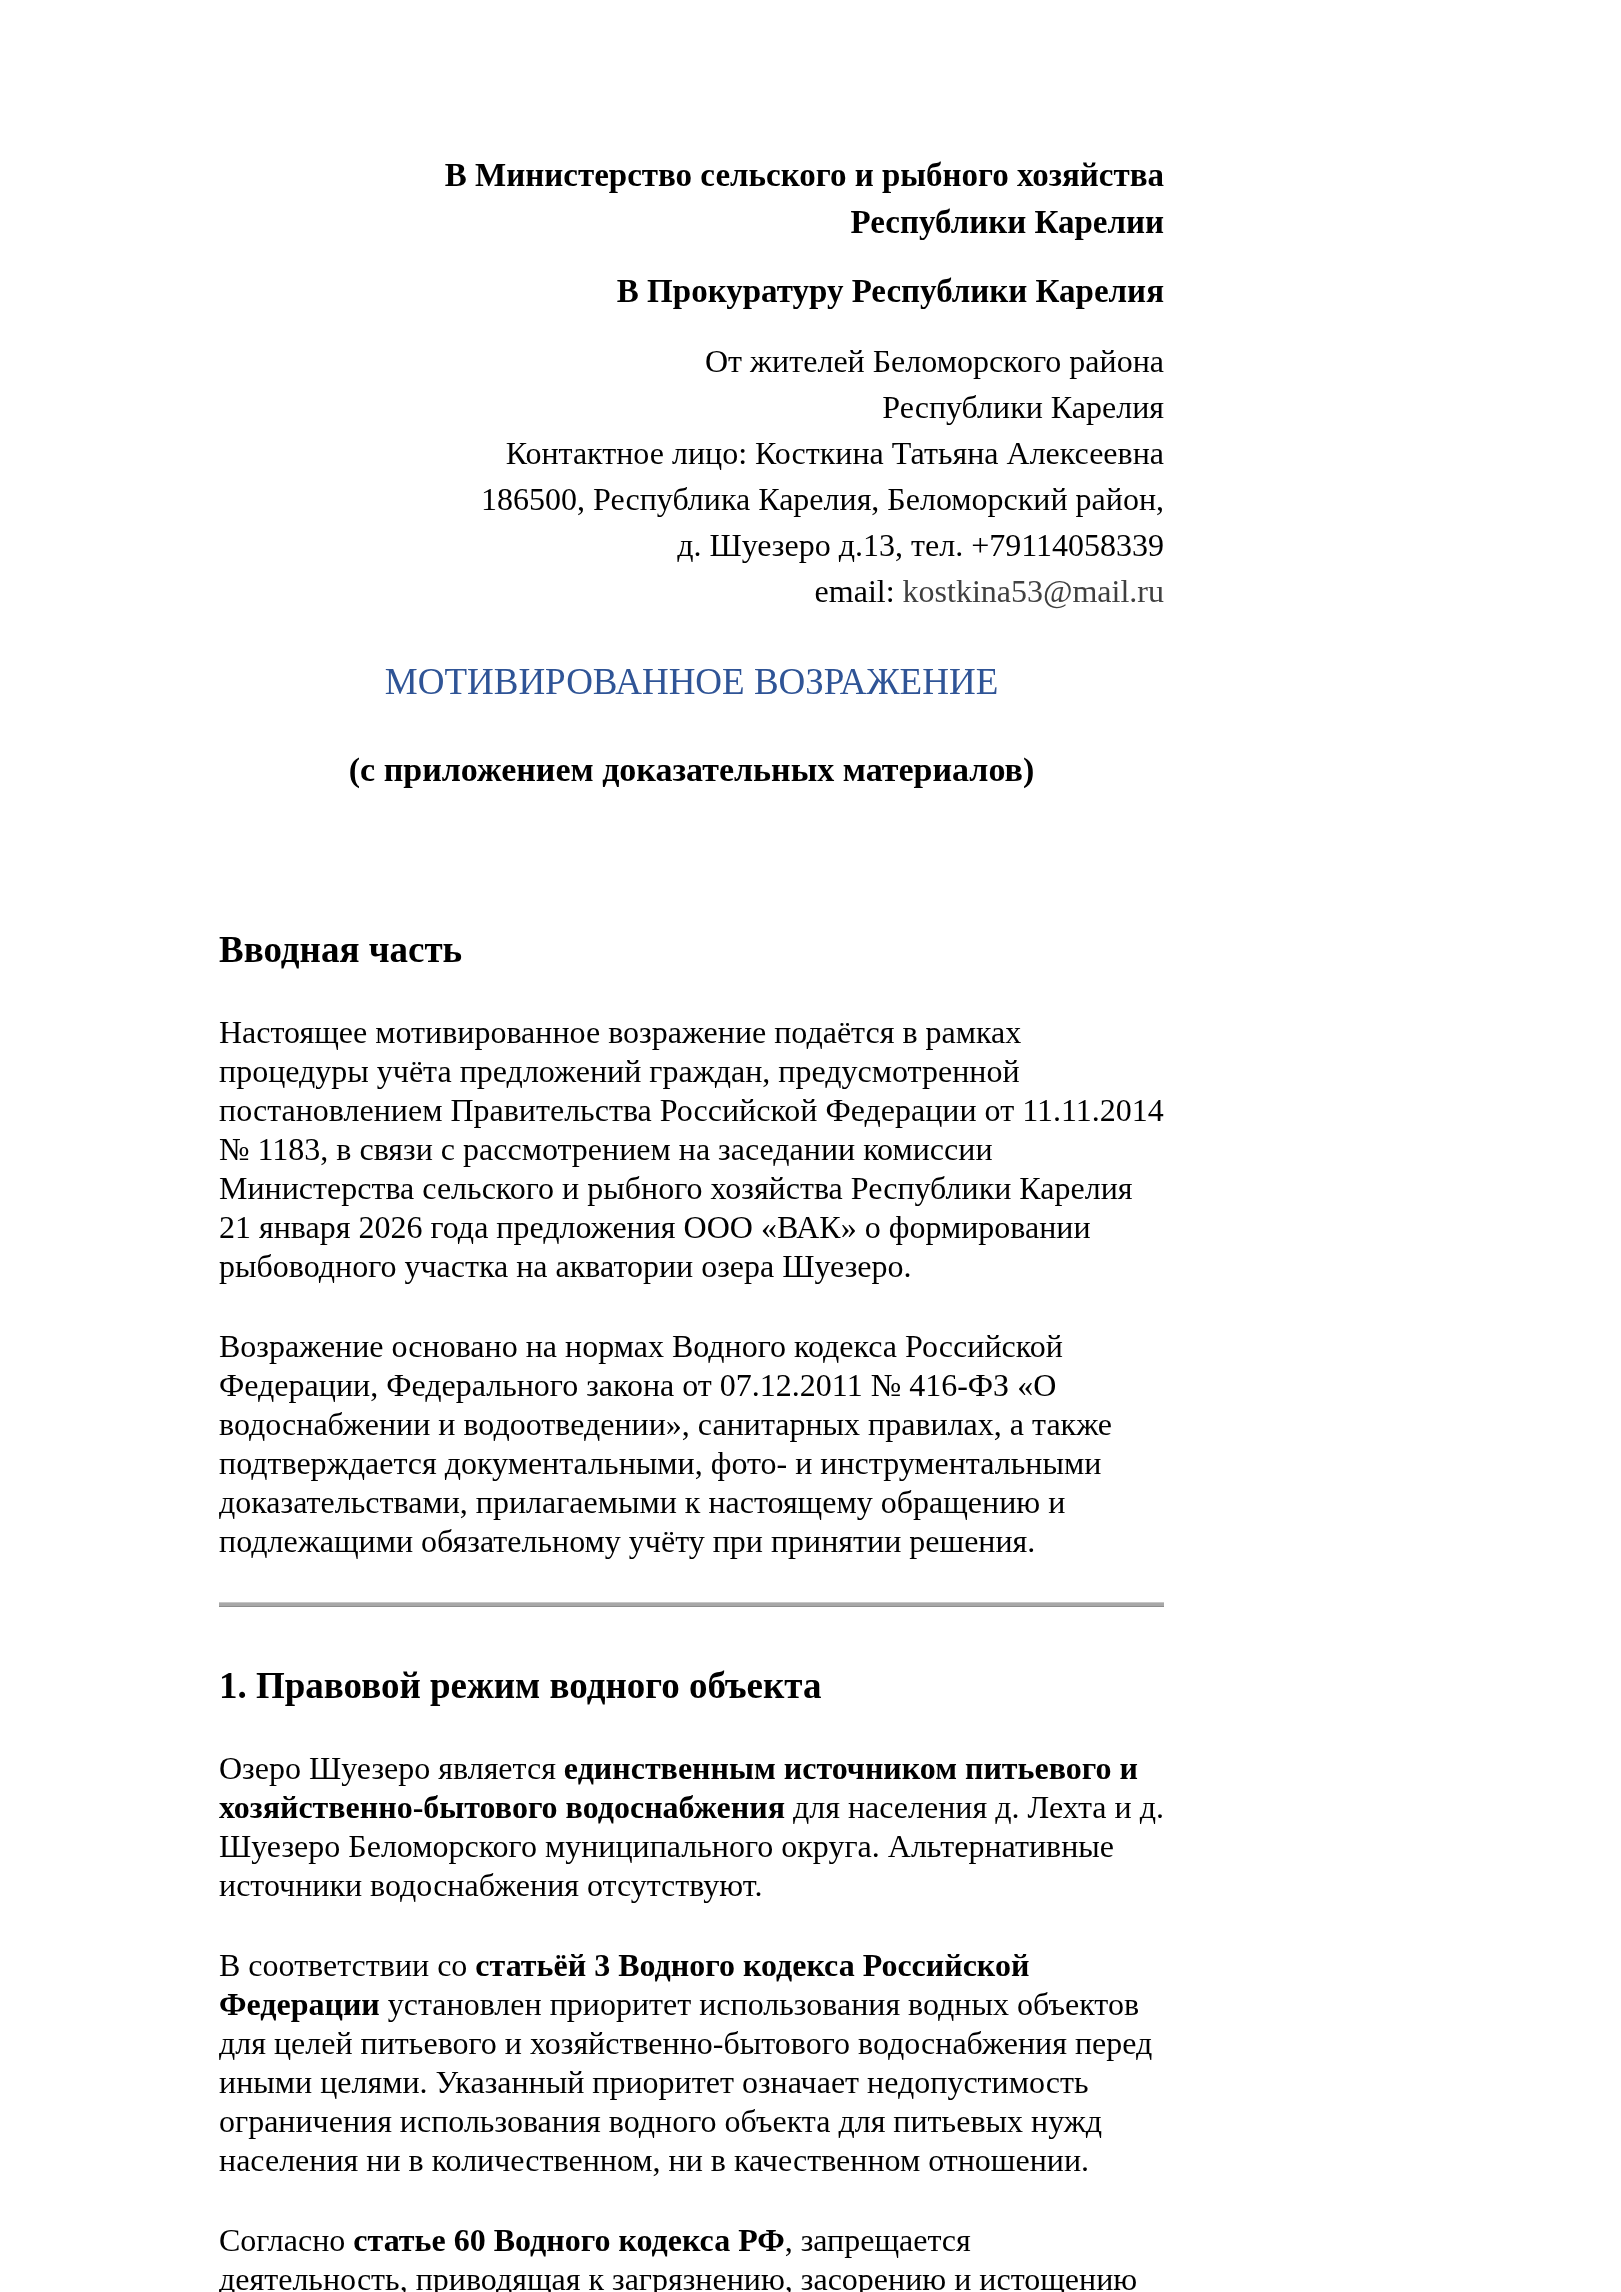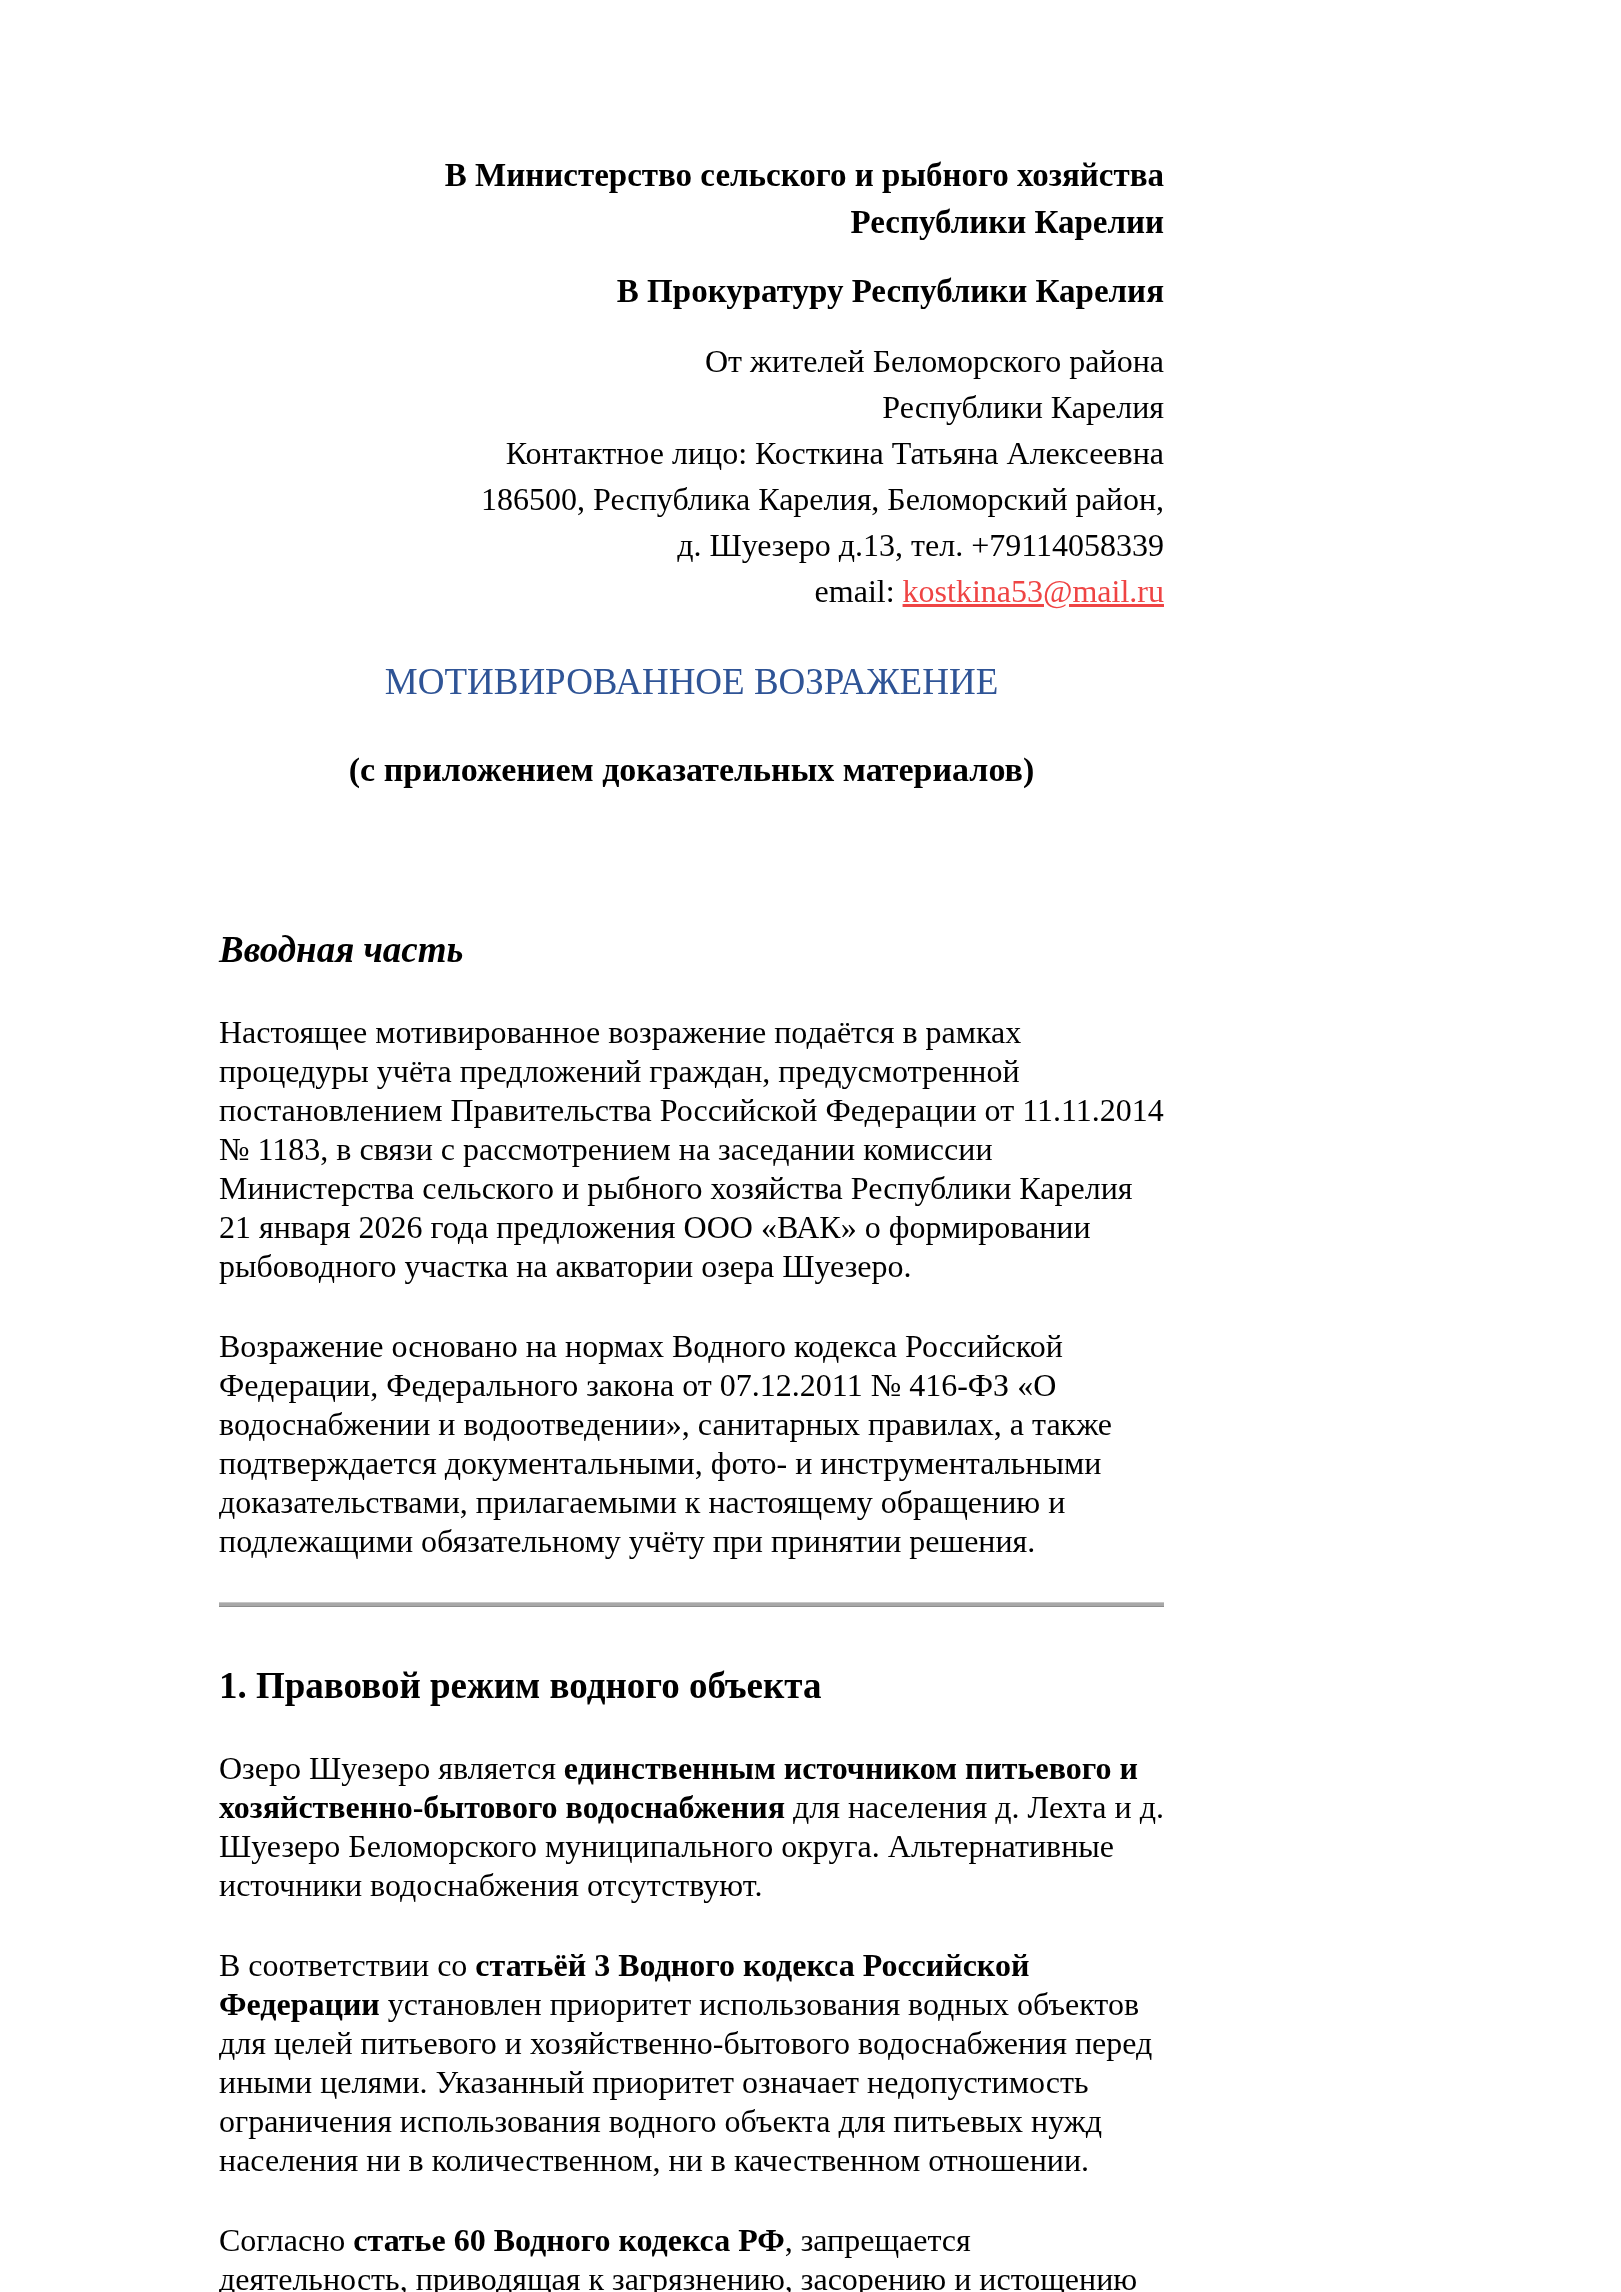--- a/index.html
+++ b/index.html
@@ -26,22 +26,21 @@
   }
   .addr-bold { font-weight: bold; }
   .addr-gap { height: 22.4px; }
   .from-block {
     text-align: right;
     font-size: 32px;
     line-height: 46px;
     margin-top: 22.4px;
   }
   .email-link {
-    color: #ef4444;
-    text-decoration: underline;
+    color: #404040;
     cursor: pointer;
   }
   
   .doc-title {
     margin-top: 44px;
     text-align: center;
     font-size: 37px;
     line-height: 47px;
     color: #2F5496;
     font-weight: normal;
@@ -52,21 +51,20 @@
     font-size: 34px;
     line-height: 47px;
     font-weight: bold;
   }
   
   .section-heading-1 {
     margin-top: 134px;
     font-size: 37px;
     line-height: 45px;
     font-weight: bold;
-    font-style: italic;
   }
   .section-heading-2 {
     margin-top: 56px;
     font-size: 37px;
     line-height: 45px;
     font-weight: bold;
   }
   .para {
     margin-top: 41px;
     font-size: 32px;

